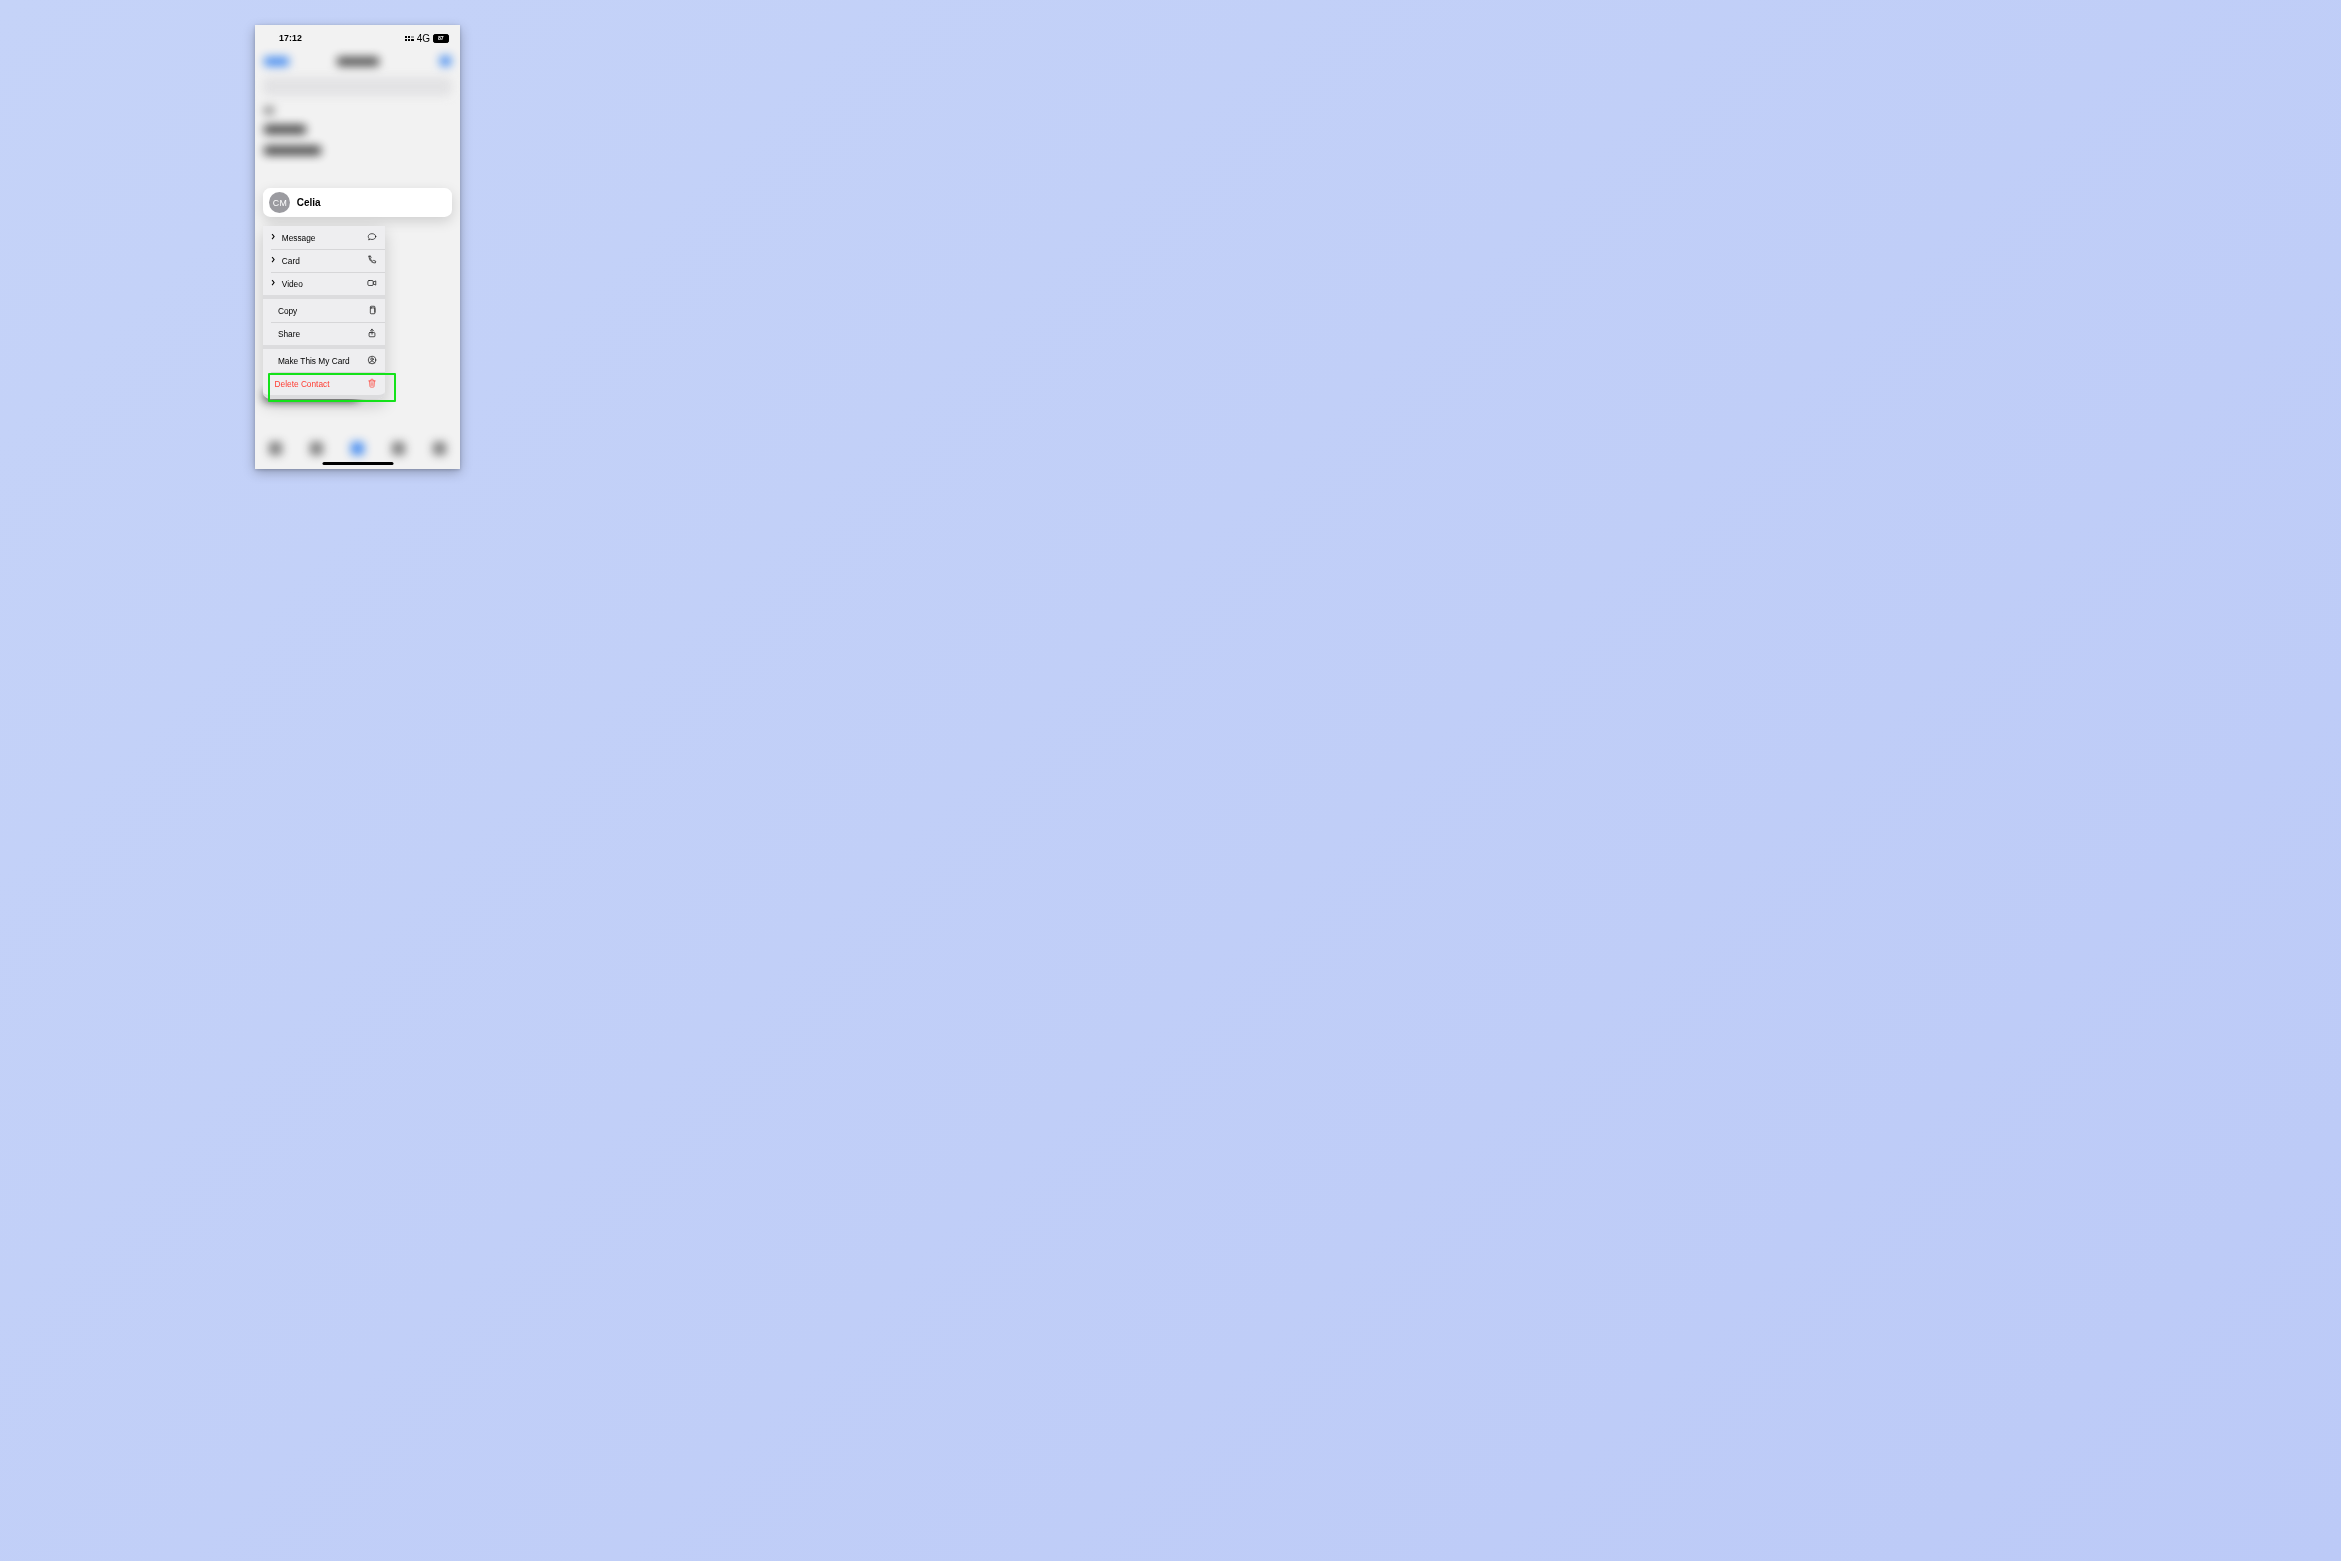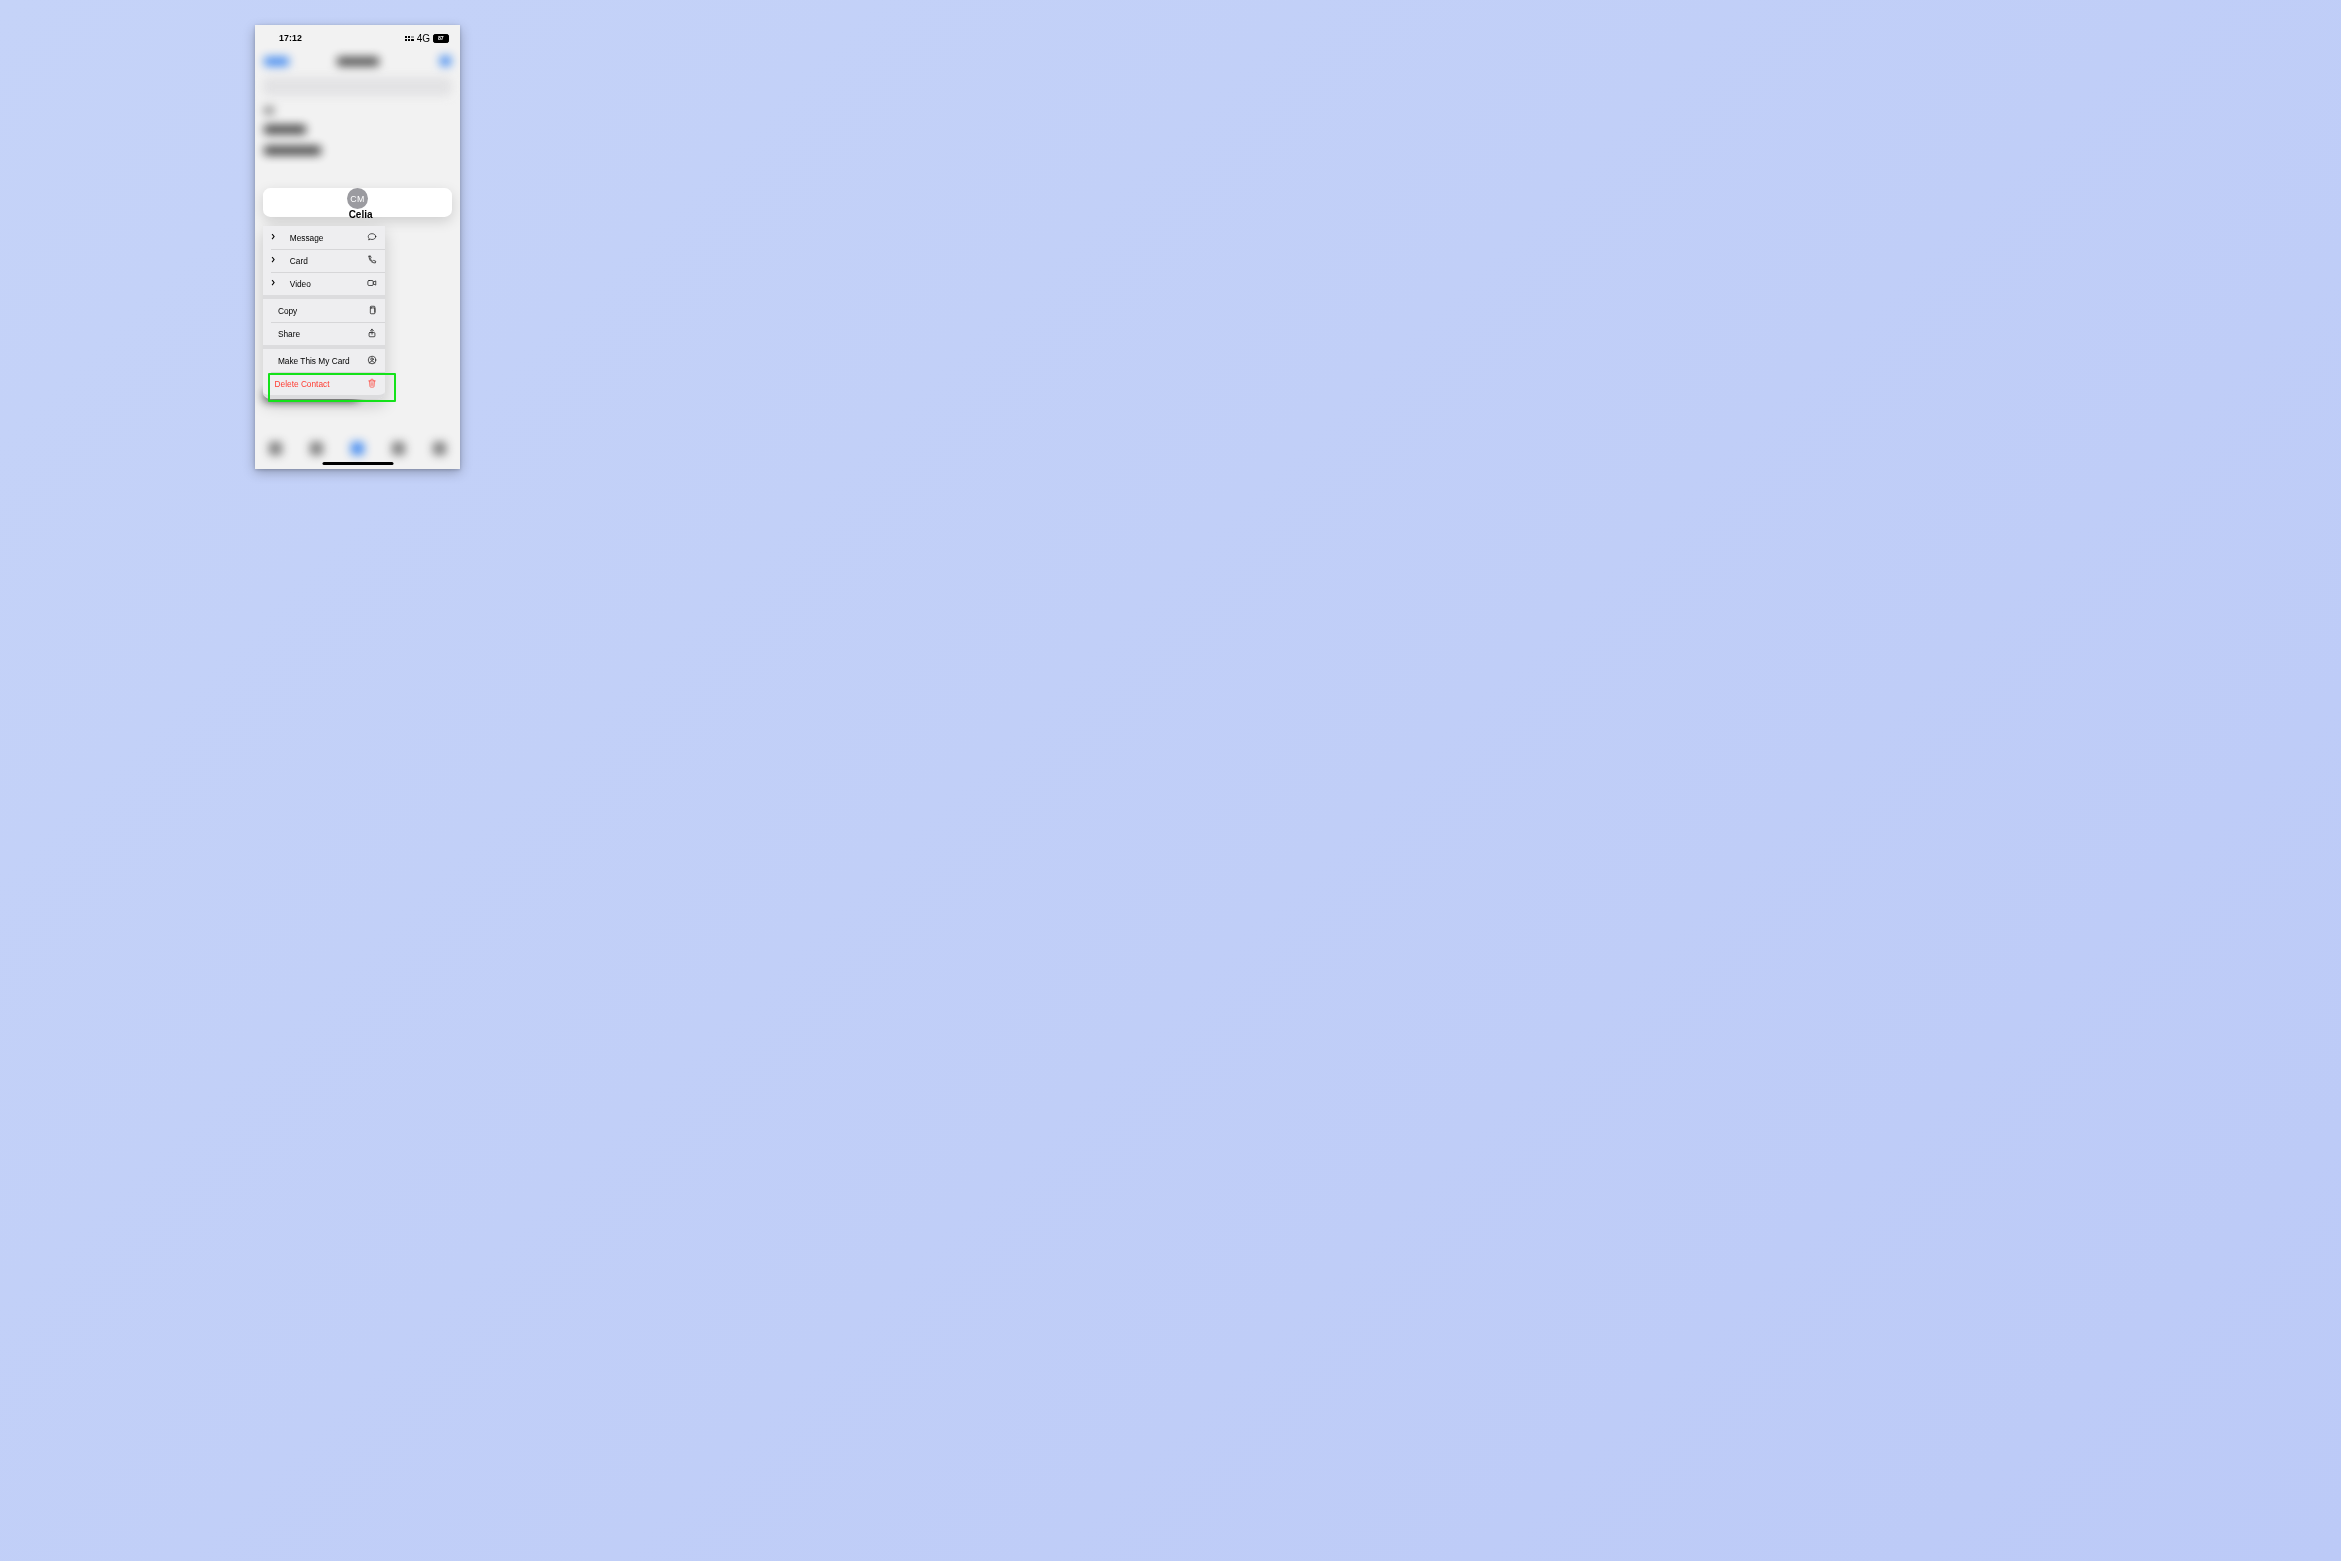--- a/index.html
+++ b/index.html
@@ -39,41 +39,41 @@
   .bd-line{position:absolute;left:9.4px;height:9.4px;background:#2e2e2e;border-radius:2.1px;}
   .bd-tabbar{position:absolute;bottom:6.2px;left:0;right:0;height:29px;display:flex;justify-content:space-around;align-items:center;}
   .bd-tabbar span{width:13.5px;height:13.5px;background:#6d6d6d;border-radius:3.1px;}
   .bd-tabbar span.on{background:#2f7ef0;}
   .bd-text{position:absolute;left:9.4px;height:9.4px;background:#2e2e2e;border-radius:2.1px;}
   
   .card{
     position:absolute;top:163px;left:8.3px;right:8.3px;height:29px;
     background:#fff;border-radius:7.3px;display:flex;align-items:center;
     box-shadow:0 4.2px 12.5px rgba(0,0,0,.15);
-    padding:0 6.2px;box-sizing:border-box;flex-direction:column;
+    padding:0 6.2px;box-sizing:border-box;
   }
   .avatar{width:21px;height:21px;border-radius:50%;background:#9b9ba0;color:#fff;display:flex;align-items:center;justify-content:center;font-size:8.8px;font-weight:500;letter-spacing:0.3px;flex-shrink:0;}
   .cname{margin-left:6.2px;font-size:10px;font-weight:600;color:#000;}
   
   .menu{
     position:absolute;top:201px;left:8.3px;width:122px;
     background:#eeeef0;border-radius:7.3px;overflow:visible;
     box-shadow:0 5.2px 15.6px rgba(0,0,0,.18);
   }
   .group{background:#eeeef0;}
   .group:not(:last-child){border-bottom:4.2px solid #dcdcde;}
   .row{
     height:23px;display:flex;align-items:center;justify-content:space-between;
     padding:0 8.3px 0 7.3px;box-sizing:border-box;position:relative;
     font-size:8.3px;color:#000;
   }
   .group .row + .row::before{
     content:"";position:absolute;top:0;left:7.3px;right:0;height:0.5px;background:#d6d6d8;
   }
-  .row .lead{display:flex;align-items:center;gap:15px;}
+  .row .lead{display:flex;align-items:center;gap:7px;}
   .chev{display:inline-block;transform:translateY(-0.5px);}
   .row.red{color:#ff3b30;}
   .row.red svg{stroke:#ff3b30;}
   .ico{width:10.4px;height:10.4px;display:flex;align-items:center;justify-content:center;}
   .ico svg{width:10px;height:10px;stroke:#000;stroke-width:1.6;fill:none;stroke-linecap:round;stroke-linejoin:round;}
   .chev svg{width:4.2px;height:6.2px;stroke:#000;stroke-width:2;fill:none;}
   
   .hl{
     position:absolute;left:5.2px;bottom:-3.1px;width:128px;height:29px;
     border:2.6px solid #14e21a;box-sizing:border-box;pointer-events:none;border-radius:1px;

